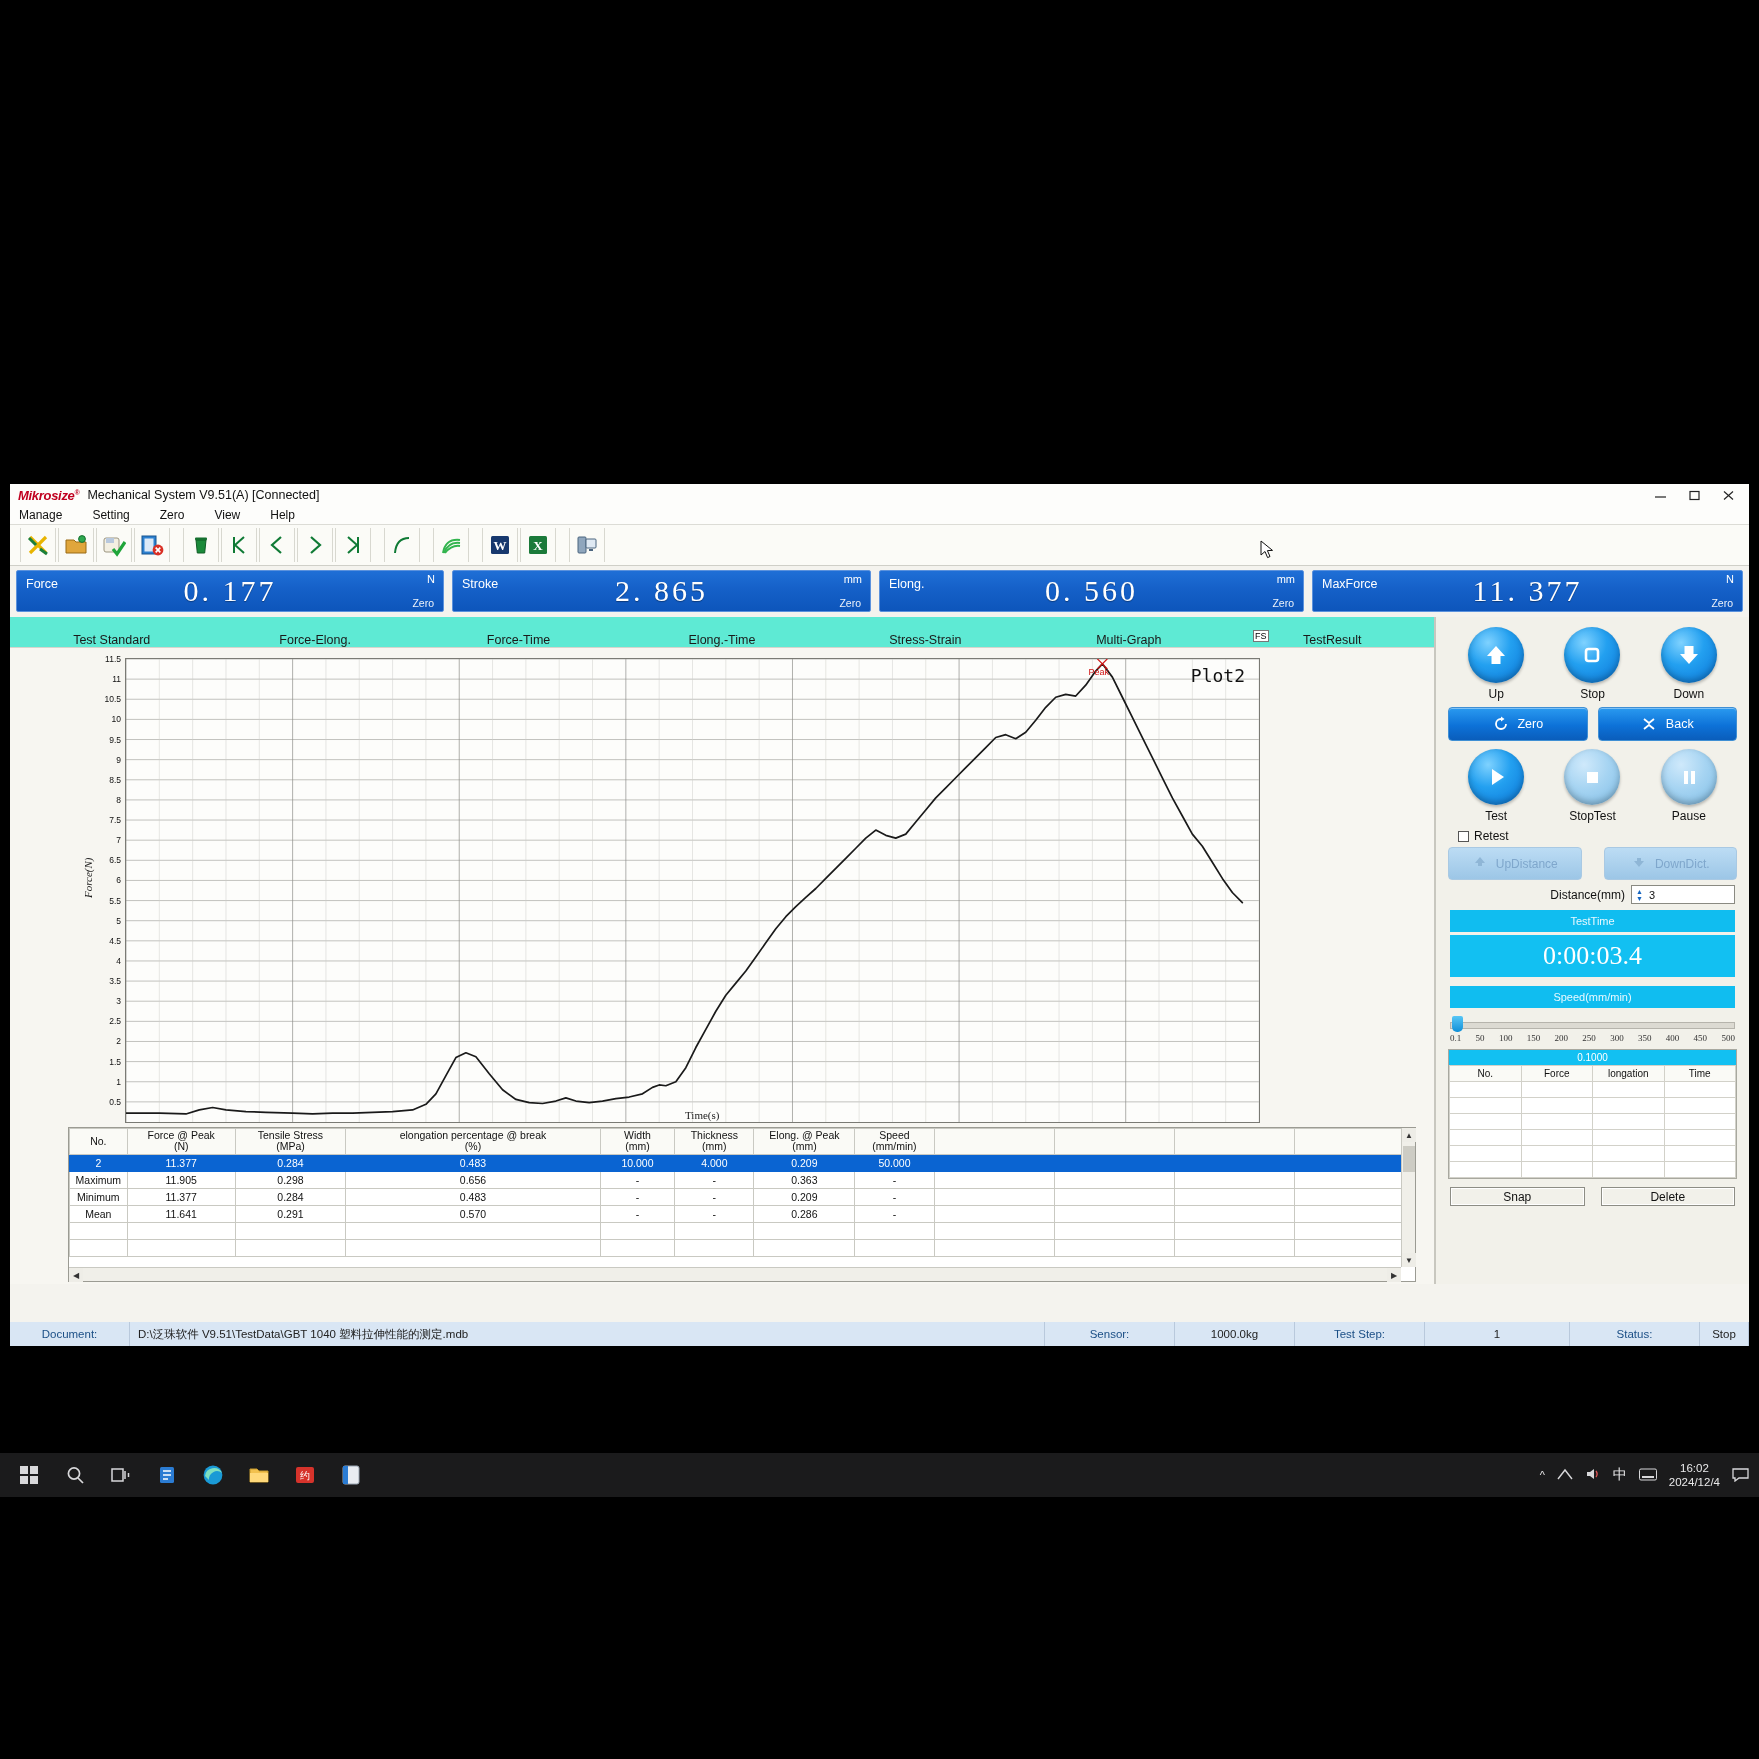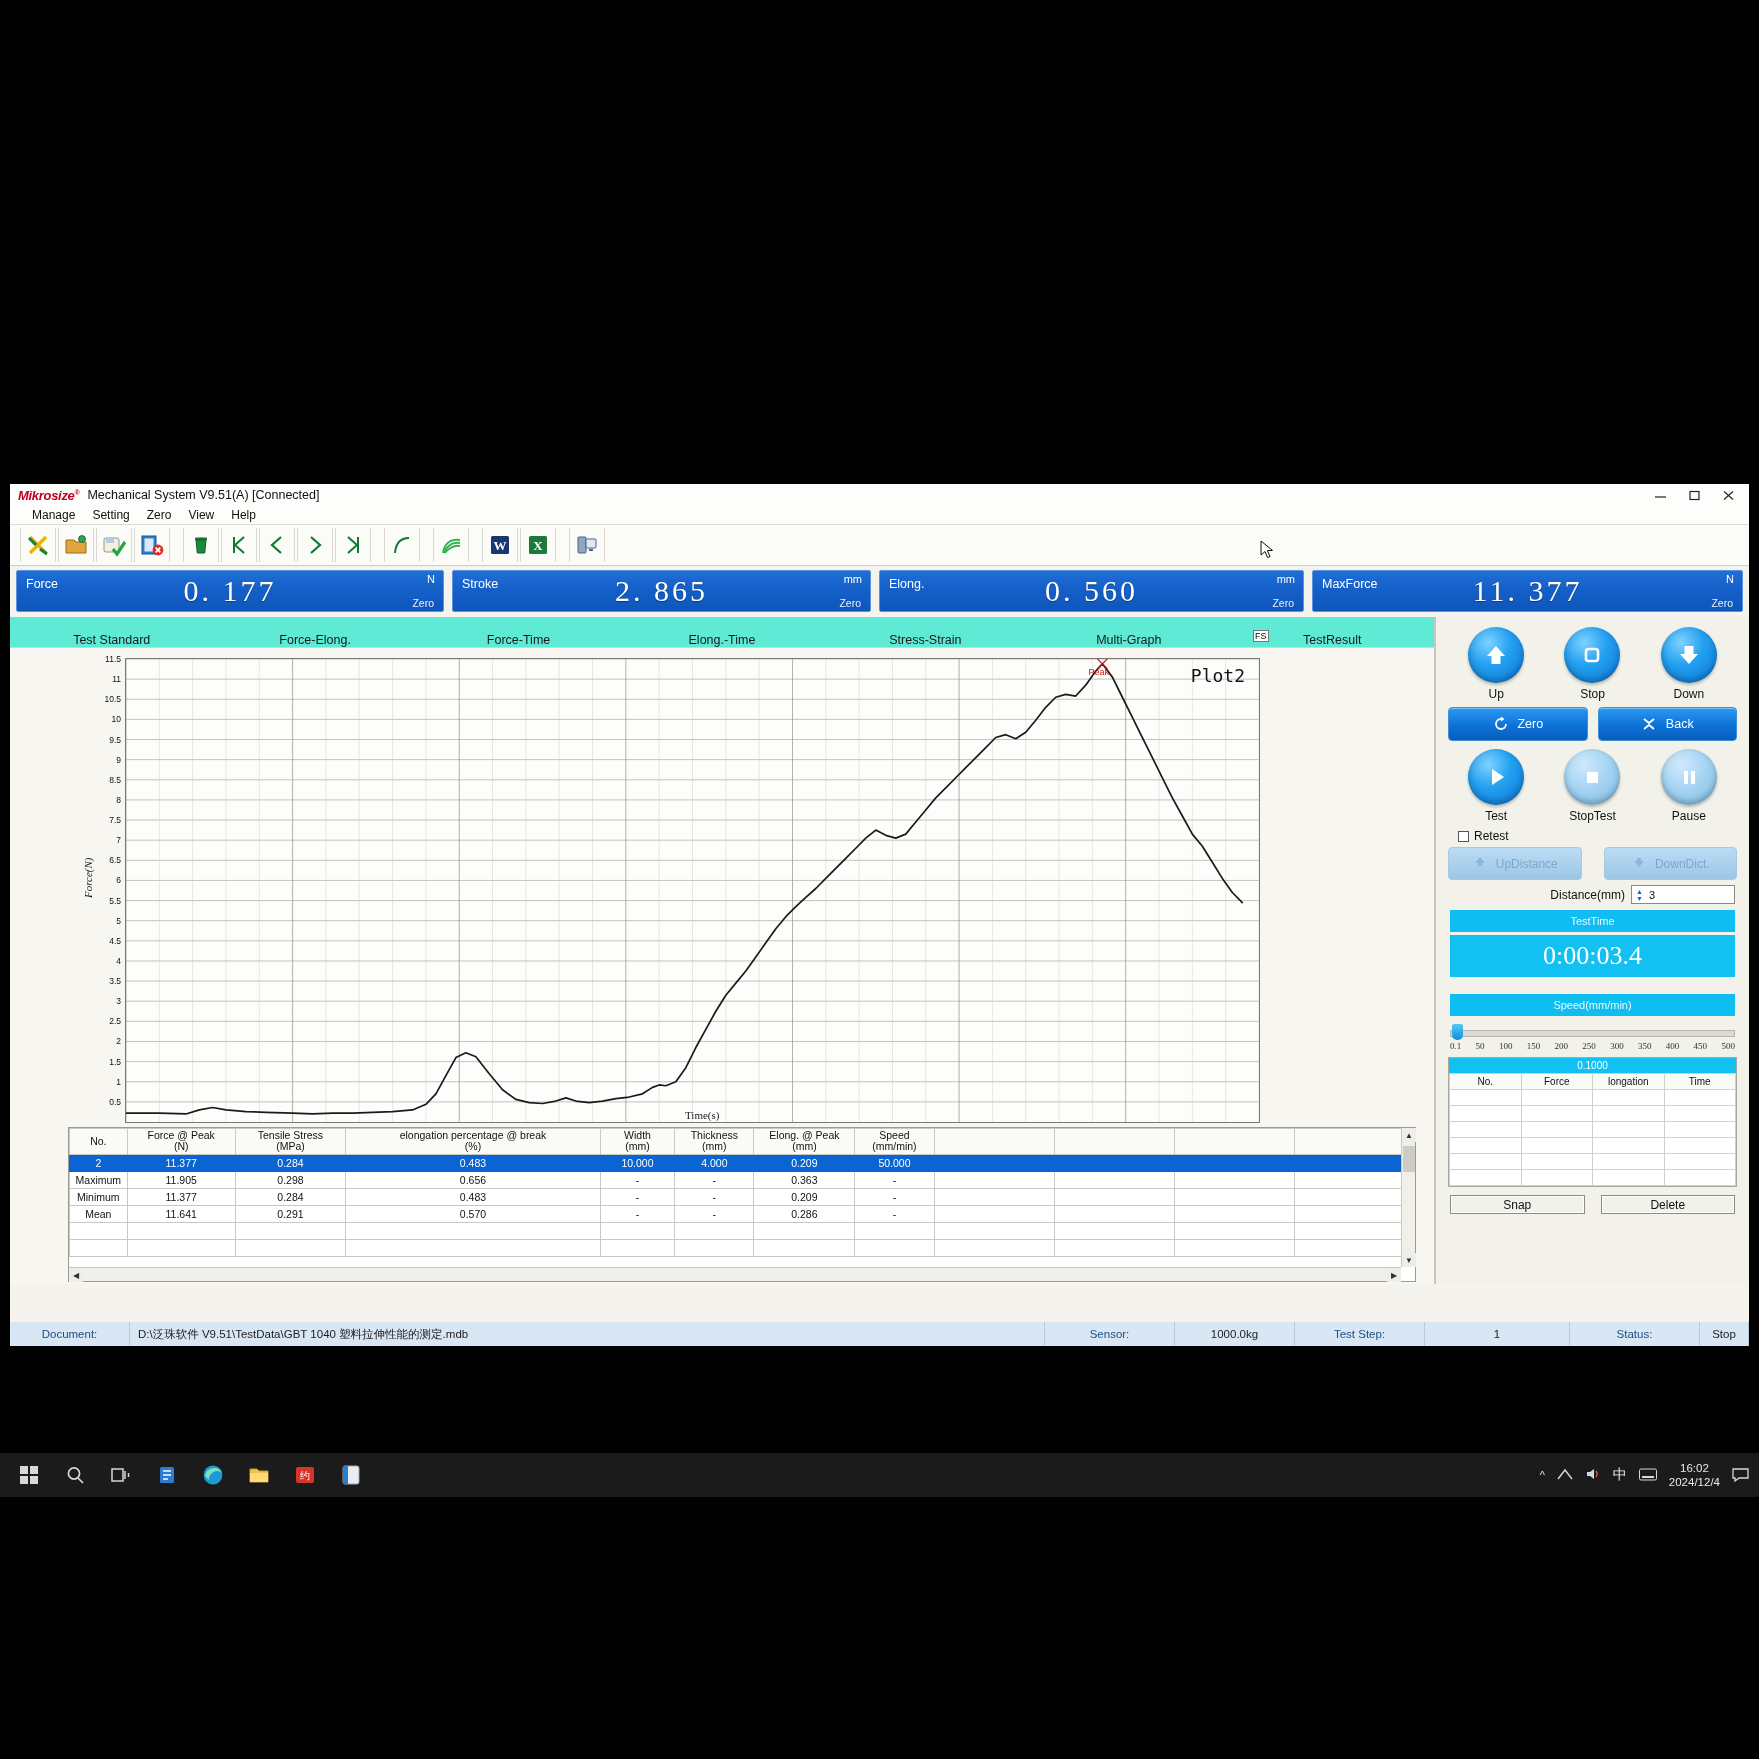--- a/index.html
+++ b/index.html
@@ -31,21 +31,21 @@
     color:#c00020; font-weight:bold; font-style:italic;
     font-size:13px; letter-spacing:-.3px;
   }
   .brand-sup { font-size:7px; vertical-align:super; }
   .titletext { font-size:12.5px; color:#111; margin-left:8px; }
   .wbtns { position:absolute; right:4px; top:0; display:flex; height:22px; }
   .wbtn { width:34px; height:22px; display:flex; align-items:center;
           justify-content:center; font-size:13px; color:#222; }
   .wbtn svg { display:block; }
   
-  .menubar { height:19px; display:flex; align-items:center; padding-left:22px; gap:17px;
+  .menubar { height:19px; display:flex; align-items:center; padding-left:9px; gap:30px;
              background:#fdfdfb; border-bottom:1px solid #dcdcd6; }
   .menubar span { font-size:12px; color:#111; }
   
   .toolbar { height:41px; display:flex; align-items:center; padding-left:10px;
              background:#fbfbf7; border-bottom:1px solid #cfcfc8; position:relative; }
   .tbtn { width:36px; height:34px; display:flex; align-items:center; justify-content:center;
           border-left:1px solid #d8d8d0; border-right:1px solid #d8d8d0;
           margin-right:2px; }
   .tbtn.sep { margin-right:13px; }
   .cursor-arrow { position:absolute; left:1250px; top:15px; }
@@ -671,21 +671,21 @@
         <div class="distrow">
           <label>Distance(mm)</label>
           <div class="spin">
             <span class="sarr">▲<br>▼</span>
             <span class="sv">3</span>
           </div>
         </div>
 
         <div class="cyanbar">TestTime</div>
         <div class="cyanbig">0:00:03.4</div>
-        <div class="cyanbar" style="margin-top:17px">Speed(mm/min)</div>
+        <div class="cyanbar" style="margin-top:9px">Speed(mm/min)</div>
 
         <div class="slider">
           <div class="strack"></div>
           <div class="sthumb"></div>
         </div>
         <div class="sticks" id="slider-ticks">
             <span>0.1</span>
             <span>50</span>
             <span>100</span>
             <span>150</span>

